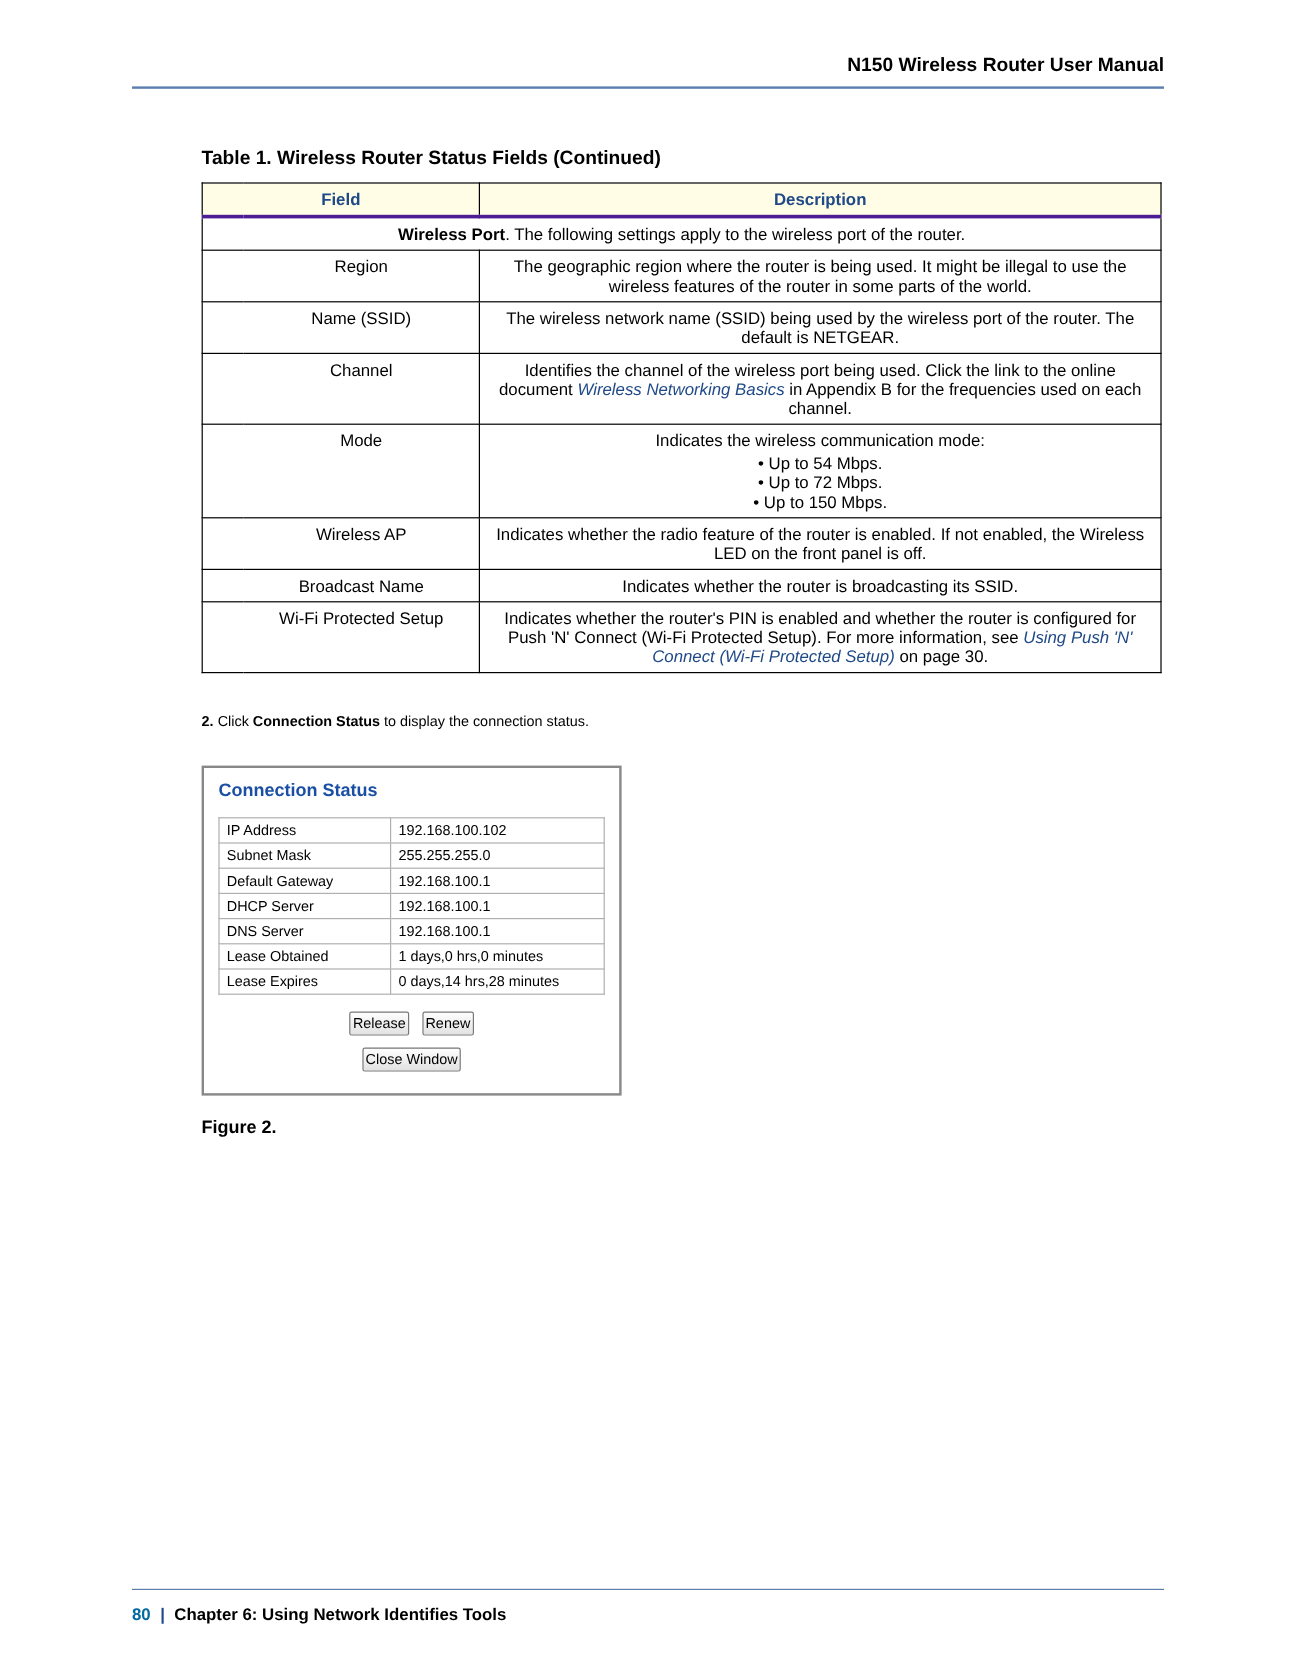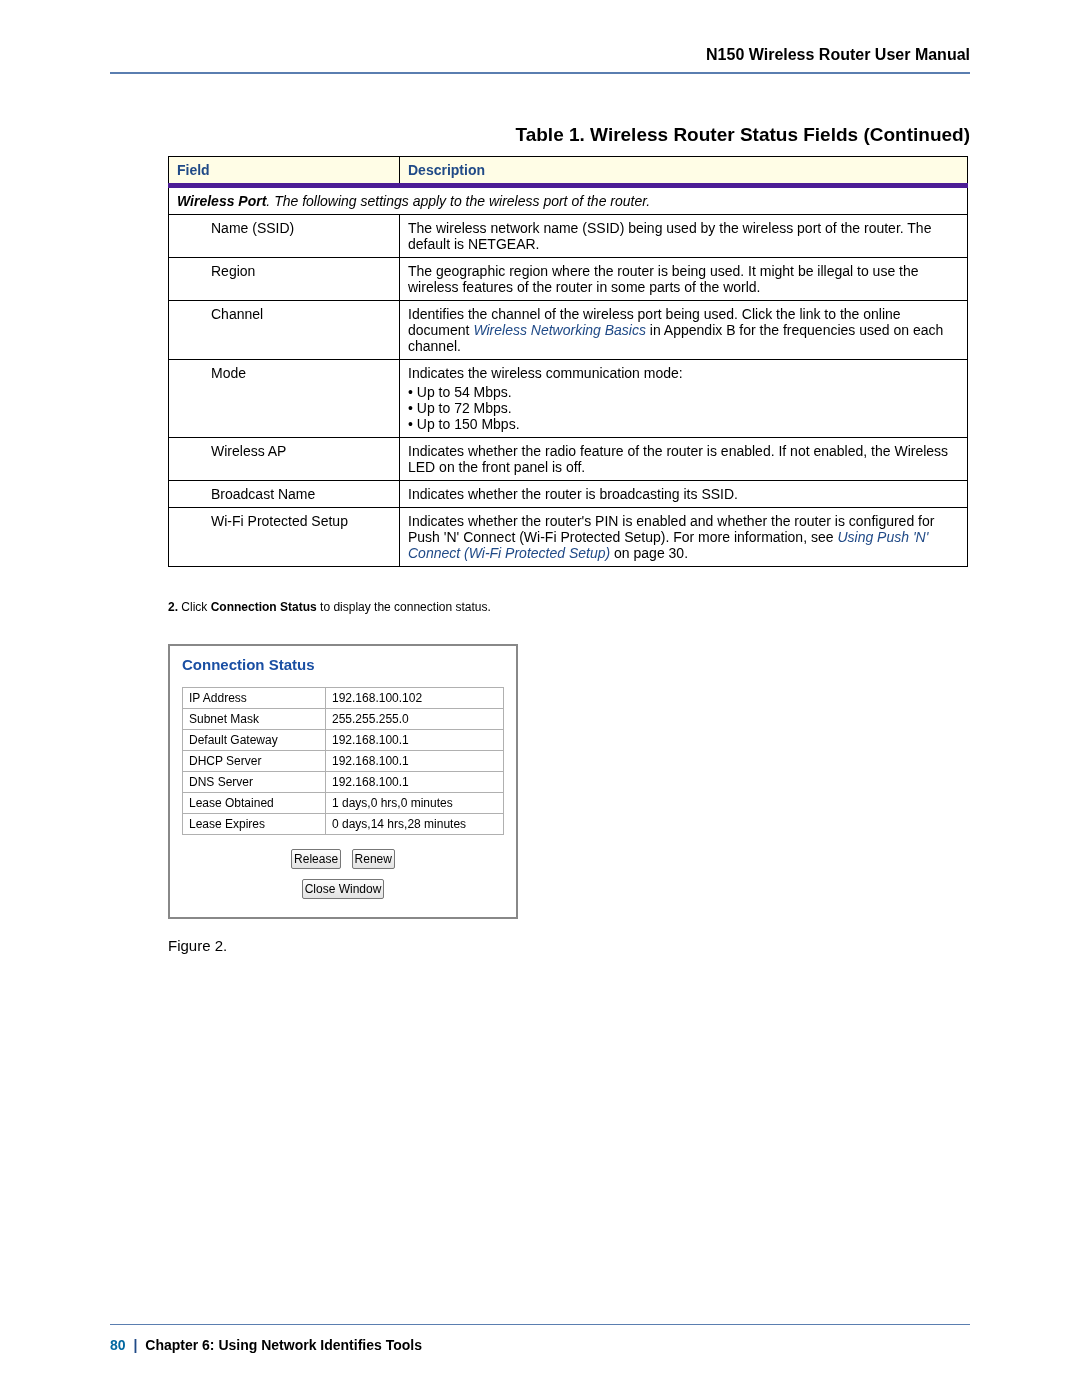--- a/index.html
+++ b/index.html
@@ -22,44 +22,42 @@
     font-size: 16px;
     margin: 0 0 8px 0;
   }
   .header-rule {
     border: none;
     border-top: 2px solid #5a7eb0;
     margin: 0 0 50px 0;
   }
   .table-caption {
     font-weight: bold;
-    font-size: 19px;
+    font-size: 16px;
     margin: 0 0 10px 58px;
-    text-align: right;
   }
   table.fields {
     border-collapse: collapse;
     width: 800px;
     margin-left: 58px;
     font-size: 14px;
   }
   table.fields th, table.fields td {
     border: 1px solid #000;
     padding: 5px 8px;
     vertical-align: top;
-    text-align: left;
+    text-align: center;
   }
   table.fields thead th {
     background: #fffde6;
     color: #204a87;
     font-weight: bold;
   }
   table.fields .section-row td {
-    border-top: 5px solid #4c1d95;
-    font-style: italic;
+    border-top: 3px solid #4c1d95;
   }
   .indent-cell {
     width: 18px;
     border-right: none !important;
   }
   .field-name {
     width: 180px;
     border-left: none !important;
   }
   .link-ref {
@@ -119,21 +117,21 @@
     border: 1px solid #777;
     background: linear-gradient(#fdfdfd, #e2e2e2);
     font-size: 12px;
     padding: 2px 2px;
     margin: 0 3px;
     border-radius: 2px;
     cursor: pointer;
   }
   .figure-caption {
     margin: 18px 0 0 58px;
-    font-weight: normal;
+    font-weight: bold;
     font-size: 15px;
   }
   .footer {
     position: absolute;
     left: 110px;
     right: 110px;
     bottom: 44px;
   }
   .footer-rule {
     border: none;
@@ -165,28 +163,28 @@
     </thead>
     <tbody>
       <tr class="section-row">
         <td colspan="3">
           <span style="font-weight:bold">Wireless Port</span><span>. The following settings apply to the wireless port of the router.</span>
         </td>
       </tr>
 
       <tr>
         <td class="indent-cell"></td>
+        <td class="field-name">Region</td>
+        <td>The geographic region where the router is being used. It might be illegal to use the wireless features of the router in some parts of the world.</td>
+      </tr>
+
+      <tr>
+        <td class="indent-cell"></td>
         <td class="field-name">Name (SSID)</td>
         <td>The wireless network name (SSID) being used by the wireless port of the router. The default is NETGEAR.</td>
-      </tr>
-
-      <tr>
-        <td class="indent-cell"></td>
-        <td class="field-name">Region</td>
-        <td>The geographic region where the router is being used. It might be illegal to use the wireless features of the router in some parts of the world.</td>
       </tr>
 
       <tr>
         <td class="indent-cell"></td>
         <td class="field-name">Channel</td>
         <td>
           <span>Identifies the channel of the wireless port being used. Click the link to the online document </span><span class="link-ref">Wireless Networking Basics</span><span> in Appendix B for the frequencies used on each channel.</span>
         </td>
       </tr>
 

